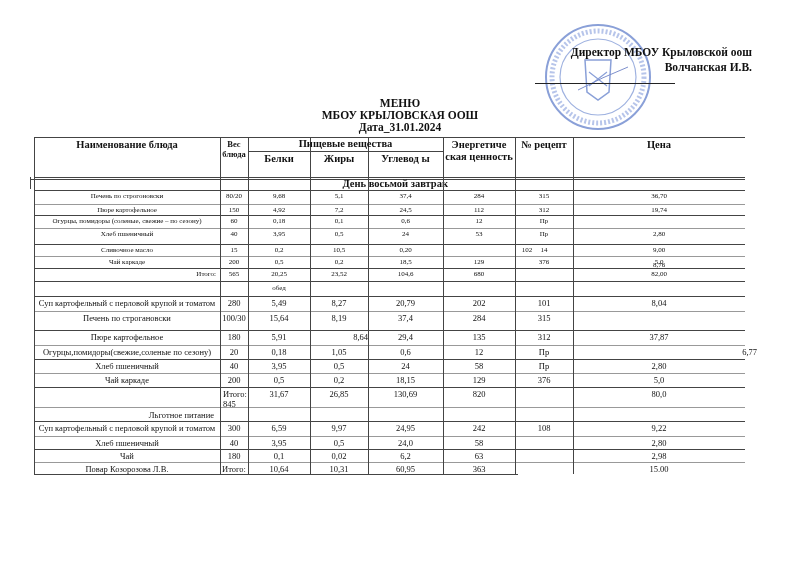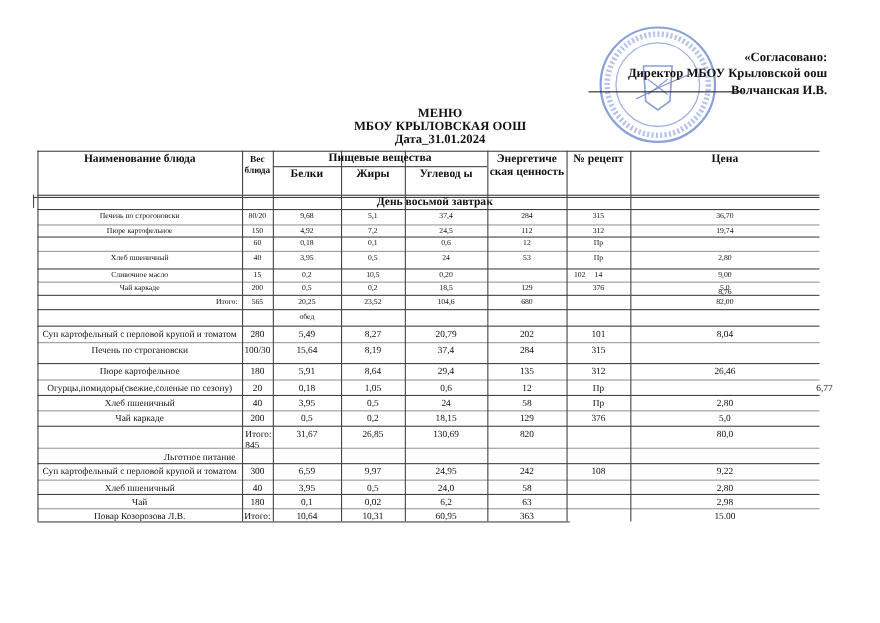--- a/index.html
+++ b/index.html
@@ -24,21 +24,20 @@
 <svg class="stamp" viewBox="0 0 110 110">
   <circle cx="55" cy="55" r="52" fill="none" stroke="#8aa0d8" stroke-width="2"></circle>
   <circle cx="55" cy="55" r="38" fill="none" stroke="#9fb2e0" stroke-width="1.2"></circle>
   <circle cx="55" cy="55" r="46" fill="none" stroke="#b7c5ea" stroke-width="5" stroke-dasharray="2 2"></circle>
   <path d="M42 38 L68 38 L66 70 L55 78 L44 70 Z" fill="none" stroke="#8aa0d8" stroke-width="1.5"></path>
   <path d="M46 50 L64 64 M64 50 L46 64" stroke="#8aa0d8" stroke-width="1.2"></path>
   <path d="M35 68 Q60 55 85 45" stroke="#7d8fcc" stroke-width="1" fill="none"></path>
 </svg>
 
 <div class="approval">
-  <div>«Согласовано:</div>
   <div>Директор МБОУ Крыловской оош</div>
   <div>Волчанская И.В.</div>
 </div>
 <div class="approval-line"></div>
 
 <div class="title t1" style="left:0;width:800px;">МЕНЮ</div>
 <div class="title t2">МБОУ КРЫЛОВСКАЯ ООШ</div>
 <div class="title t3">Дата_31.01.2024</div>
 
 <div class="grid" id="grid">
@@ -77,20 +76,21 @@
     <div class="line lg" style="left: 34px; top: 204px; width: 711px; height: 1px;"></div>
     <div class="cell " style="left: 34px; width: 186px; top: 206px; height: 9px; text-align: center;">Пюре картофельное</div>
     <div class="cell " style="left: 220px; width: 28px; top: 206px; height: 9px; text-align: center;">150</div>
     <div class="cell " style="left: 248px; width: 62px; top: 206px; height: 9px; text-align: center;">4,92</div>
     <div class="cell " style="left: 310px; width: 58px; top: 206px; height: 9px; text-align: center;">7,2</div>
     <div class="cell " style="left: 368px; width: 75px; top: 206px; height: 9px; text-align: center;">24,5</div>
     <div class="cell " style="left: 443px; width: 72px; top: 206px; height: 9px; text-align: center;">112</div>
     <div class="cell " style="left: 515px; width: 58px; top: 206px; height: 9px; text-align: center;">312</div>
     <div class="cell " style="left: 573px; width: 172px; top: 206px; height: 9px; text-align: center;">19,74</div>
     <div class="line " style="left: 34px; top: 215px; width: 711px; height: 1px;"></div>
+    <div class="cell " style="left: 34px; width: 186px; top: 217px; height: 11px; text-align: center;">Огурцы, помидоры (соленые, свежие – по сезону)</div>
     <div class="cell " style="left: 220px; width: 28px; top: 217px; height: 11px; text-align: center;">60</div>
     <div class="cell " style="left: 248px; width: 62px; top: 217px; height: 11px; text-align: center;">0,18</div>
     <div class="cell " style="left: 310px; width: 58px; top: 217px; height: 11px; text-align: center;">0,1</div>
     <div class="cell " style="left: 368px; width: 75px; top: 217px; height: 11px; text-align: center;">0,6</div>
     <div class="cell " style="left: 443px; width: 72px; top: 217px; height: 11px; text-align: center;">12</div>
     <div class="cell " style="left: 515px; width: 58px; top: 217px; height: 11px; text-align: center;">Пр</div>
     <div class="cell " style="left: 573px; width: 172px; top: 217px; height: 11px; text-align: center; margin-top: 44px;">8,76</div>
     <div class="line lg" style="left: 34px; top: 228px; width: 711px; height: 1px;"></div>
     <div class="cell " style="left: 34px; width: 186px; top: 230px; height: 14px; text-align: center;">Хлеб пшеничный</div>
     <div class="cell " style="left: 220px; width: 28px; top: 230px; height: 14px; text-align: center;">40</div>
@@ -143,25 +143,25 @@
     <div class="cell big" style="left: 220px; width: 28px; top: 313px; height: 17px; text-align: center;">100/30</div>
     <div class="cell big" style="left: 248px; width: 62px; top: 313px; height: 17px; text-align: center;">15,64</div>
     <div class="cell big" style="left: 310px; width: 58px; top: 313px; height: 17px; text-align: center;">8,19</div>
     <div class="cell big" style="left: 368px; width: 75px; top: 313px; height: 17px; text-align: center;">37,4</div>
     <div class="cell big" style="left: 443px; width: 72px; top: 313px; height: 17px; text-align: center;">284</div>
     <div class="cell big" style="left: 515px; width: 58px; top: 313px; height: 17px; text-align: center;">315</div>
     <div class="line " style="left: 34px; top: 330px; width: 711px; height: 1px;"></div>
     <div class="cell big" style="left: 34px; width: 186px; top: 332px; height: 13px; text-align: center;">Пюре картофельное</div>
     <div class="cell big" style="left: 220px; width: 28px; top: 332px; height: 13px; text-align: center;">180</div>
     <div class="cell big" style="left: 248px; width: 62px; top: 332px; height: 13px; text-align: center;">5,91</div>
-    <div class="cell big" style="left: 310px; width: 58px; top: 332px; height: 13px; text-align: center;">8,64</div>
+    <div class="cell big" style="left: 310px; width: 58px; top: 332px; height: 13px; text-align: right;">8,64</div>
     <div class="cell big" style="left: 368px; width: 75px; top: 332px; height: 13px; text-align: center;">29,4</div>
     <div class="cell big" style="left: 443px; width: 72px; top: 332px; height: 13px; text-align: center;">135</div>
     <div class="cell big" style="left: 515px; width: 58px; top: 332px; height: 13px; text-align: center;">312</div>
-    <div class="cell big" style="left: 573px; width: 172px; top: 332px; height: 13px; text-align: center;">26,46</div>
+    <div class="cell big" style="left: 573px; width: 172px; top: 332px; height: 13px; text-align: center;">37,87</div>
     <div class="line lg" style="left: 34px; top: 345px; width: 711px; height: 1px;"></div>
     <div class="cell big" style="left: 34px; width: 186px; top: 347px; height: 12px; text-align: center;">Огурцы,помидоры(свежие,соленые по сезону)</div>
     <div class="cell big" style="left: 220px; width: 28px; top: 347px; height: 12px; text-align: center;">20</div>
     <div class="cell big" style="left: 248px; width: 62px; top: 347px; height: 12px; text-align: center;">0,18</div>
     <div class="cell big" style="left: 310px; width: 58px; top: 347px; height: 12px; text-align: center;">1,05</div>
     <div class="cell big" style="left: 368px; width: 75px; top: 347px; height: 12px; text-align: center;">0,6</div>
     <div class="cell big" style="left: 443px; width: 72px; top: 347px; height: 12px; text-align: center;">12</div>
     <div class="cell big" style="left: 515px; width: 58px; top: 347px; height: 12px; text-align: center;">Пр</div>
     <div class="cell big" style="left: 573px; width: 172px; top: 347px; height: 12px; text-align: right; padding-left: 12px;">6,77</div>
     <div class="line " style="left: 34px; top: 359px; width: 711px; height: 1px;"></div>

